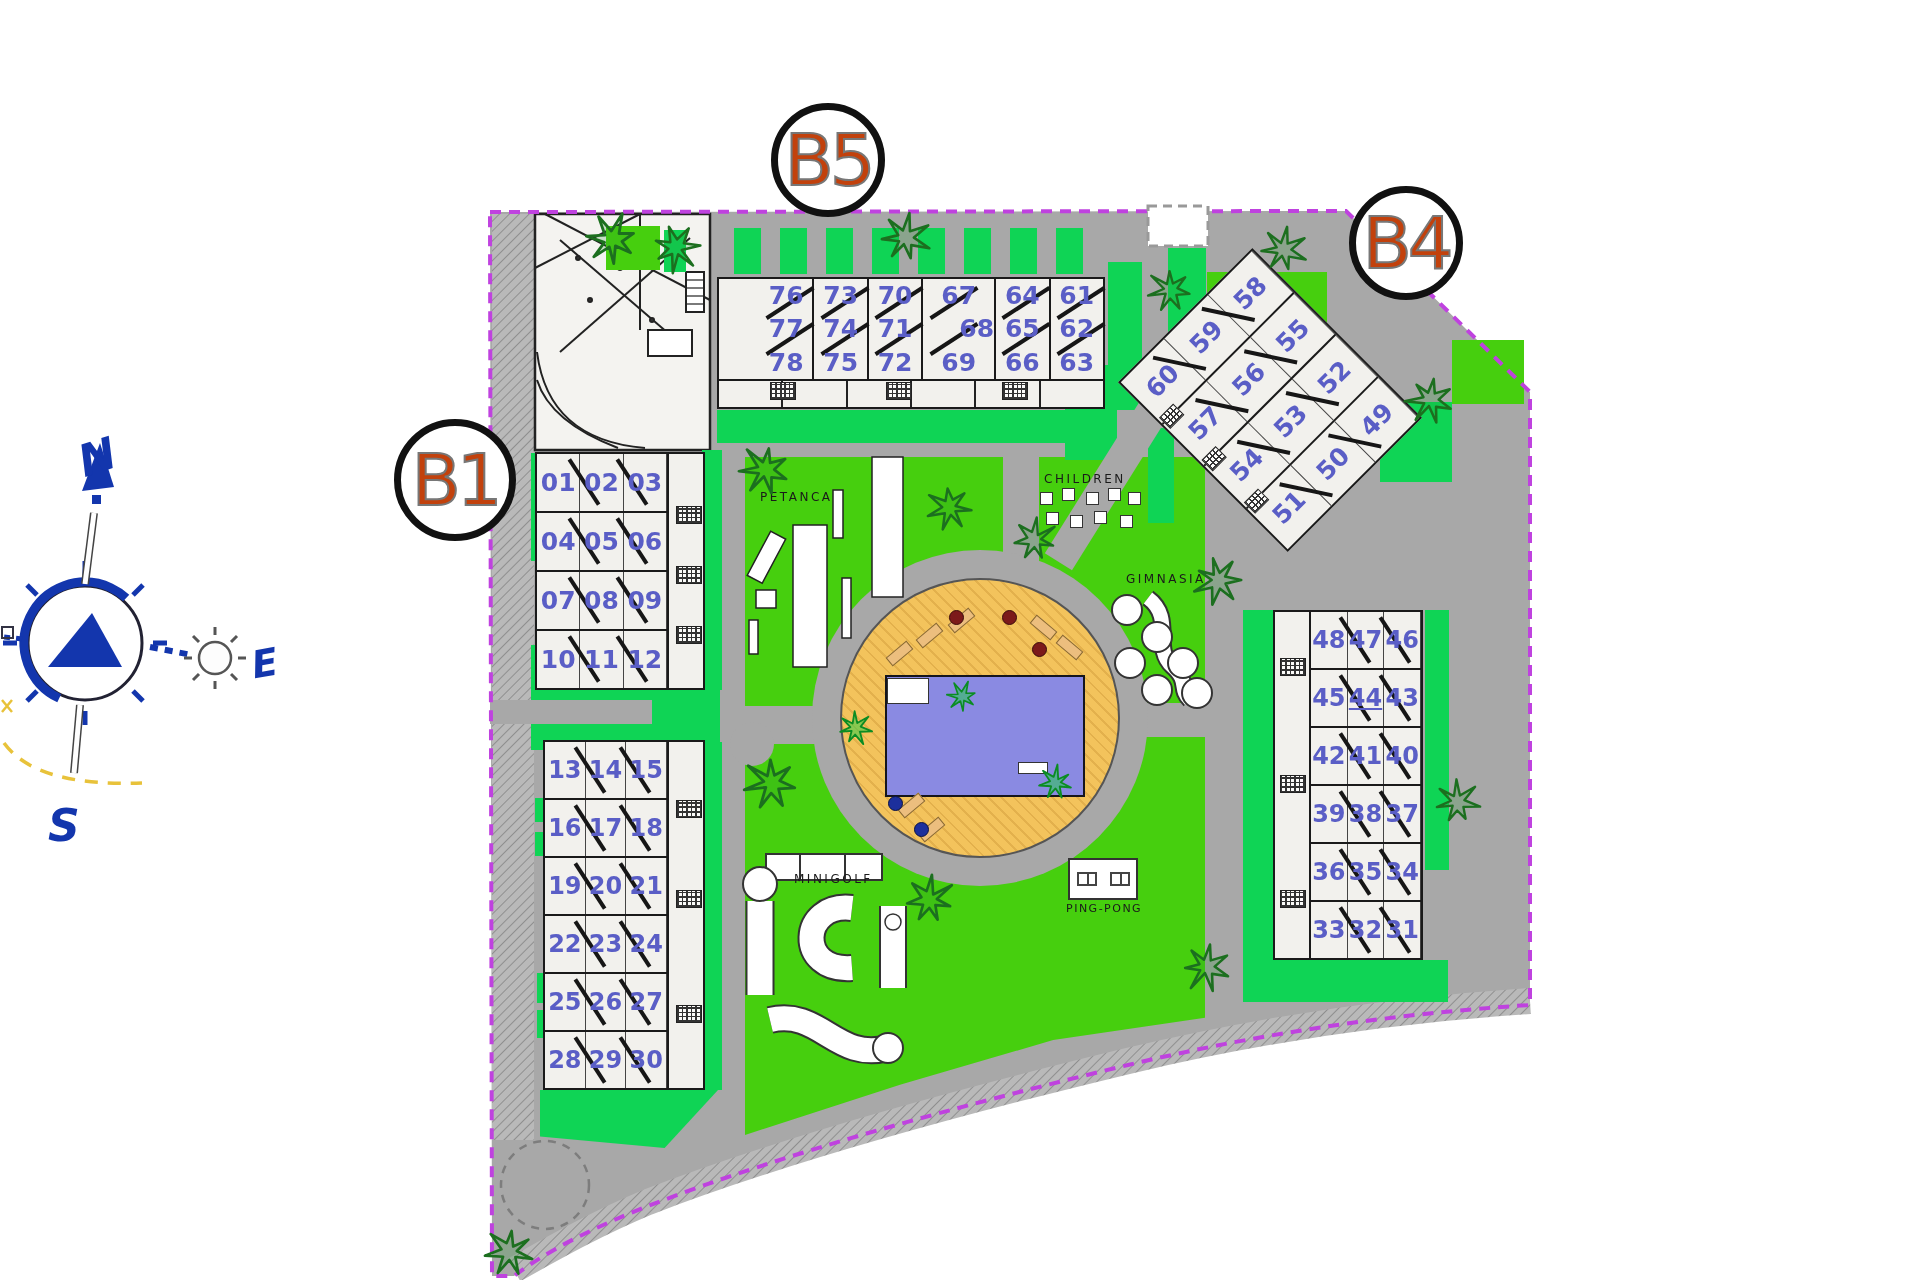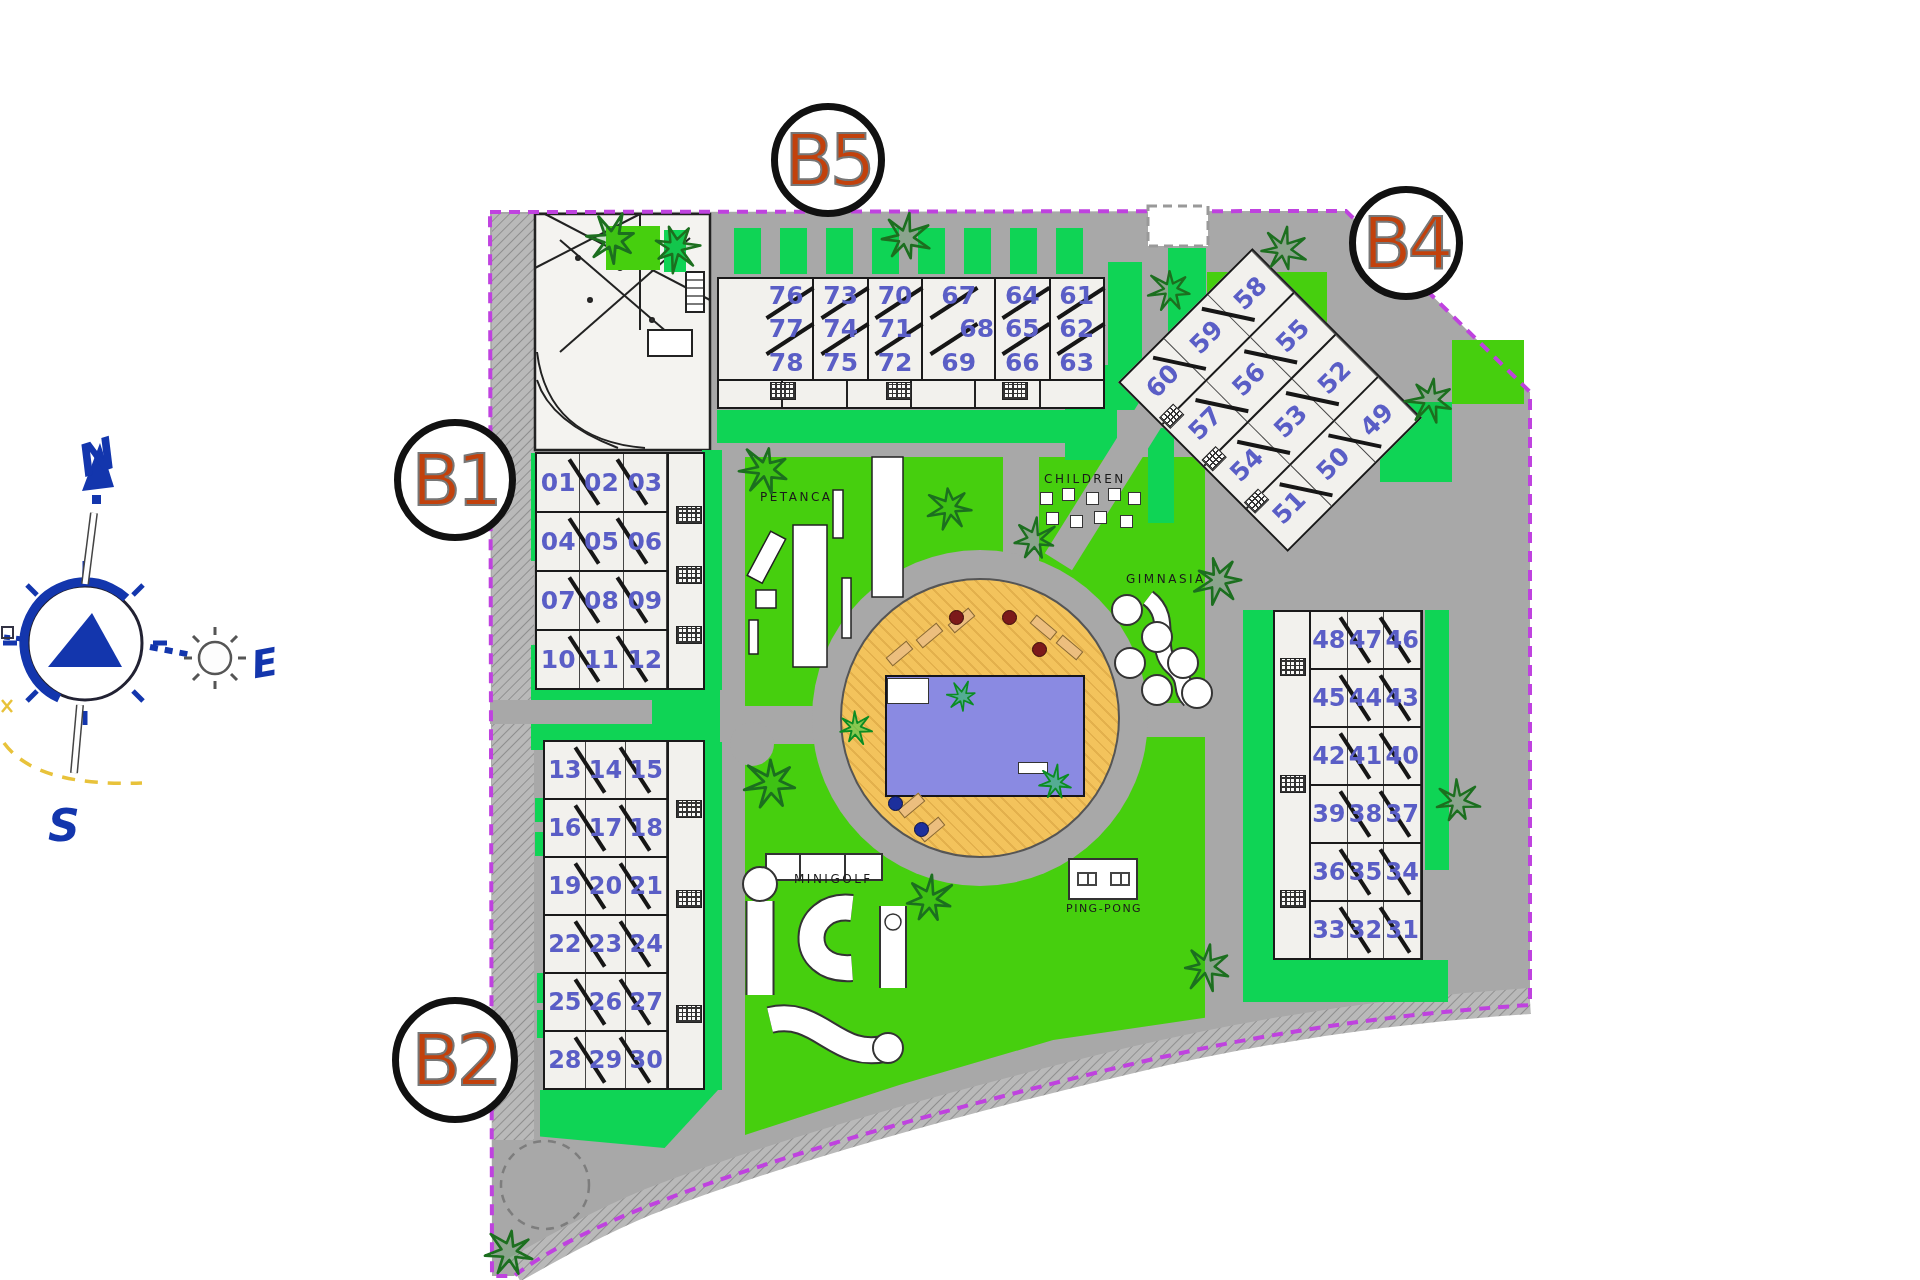--- a/index.html
+++ b/index.html
@@ -403,21 +403,21 @@
             <span class="num" style="font-size: 24px;">46</span>
           </div>
           <div class="slash" style="left: 15%;"></div>
           <div class="slash" style="left: 52%;"></div>
         </div>
         <div class="row">
           <div class="cell">
             <span class="num" style="font-size: 24px;">45</span>
           </div>
           <div class="cell">
-            <span class="num" style="font-size: 24px;">44</span>
+            <span class="num" style="font-size: 24px; text-decoration: underline;">44</span>
           </div>
           <div class="cell">
             <span class="num" style="font-size: 24px;">43</span>
           </div>
           <div class="slash" style="left: 15%;"></div>
           <div class="slash" style="left: 52%;"></div>
         </div>
         <div class="row">
           <div class="cell">
             <span class="num" style="font-size: 24px;">42</span>
@@ -545,23 +545,20 @@
   </div>
 
   <div class="block-circle" style="left:771px;top:103px;width:114px;height:114px">
     <span class="block-letter">B5</span>
     </div>
   <div class="block-circle" style="left:1349px;top:186px;width:114px;height:114px">
     <span class="block-letter">B4</span>
     </div>
   <div class="block-circle" style="left:394px;top:419px;width:122px;height:122px">
     <span class="block-letter">B1</span>
-    </div>
-  <div class="block-circle" style="left:392px;top:997px;width:126px;height:126px">
-    <span class="block-letter">B2</span>
     </div>
 
   <svg class="layer" x="0" style="left:0;top:395px;z-index:1" width="300" height="470" viewBox="0 0 300 470">
     <g stroke="#1336ad" fill="none">
       <circle cx="85" cy="248" r="57" stroke-width="3" stroke="#223"></circle>
       <circle cx="85" cy="248" r="61" stroke-width="9" stroke="#1336ad" stroke-dasharray="210 175" transform="rotate(115 85 248)"></circle>
       <g stroke-width="5">
         <line x1="85" y1="180" x2="85" y2="166"></line>
           <line x1="85" y1="316" x2="85" y2="330"></line>
         <line x1="17" y1="248" x2="3" y2="248"></line>

